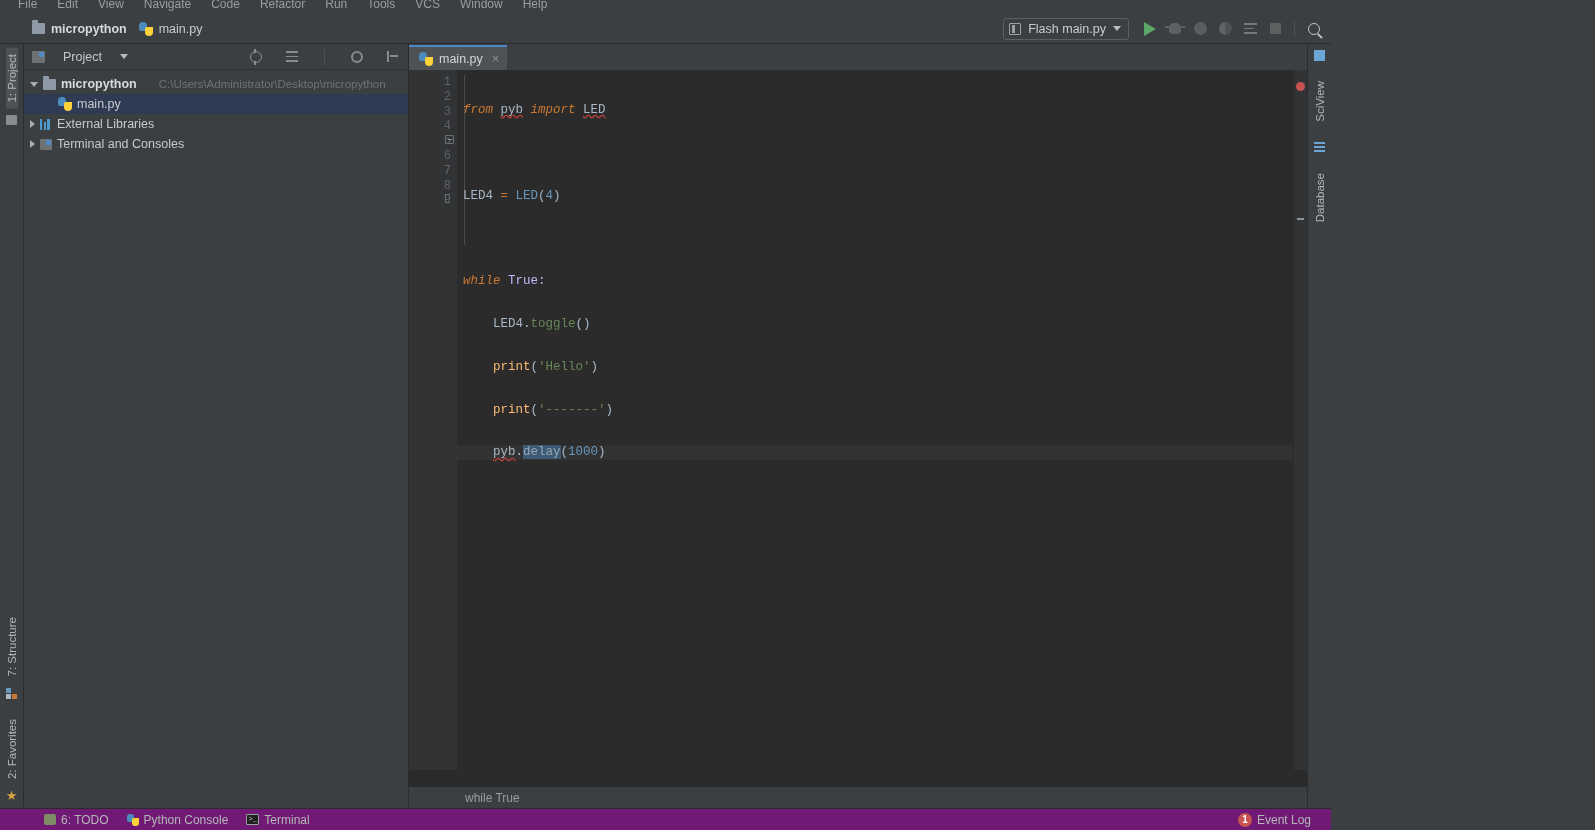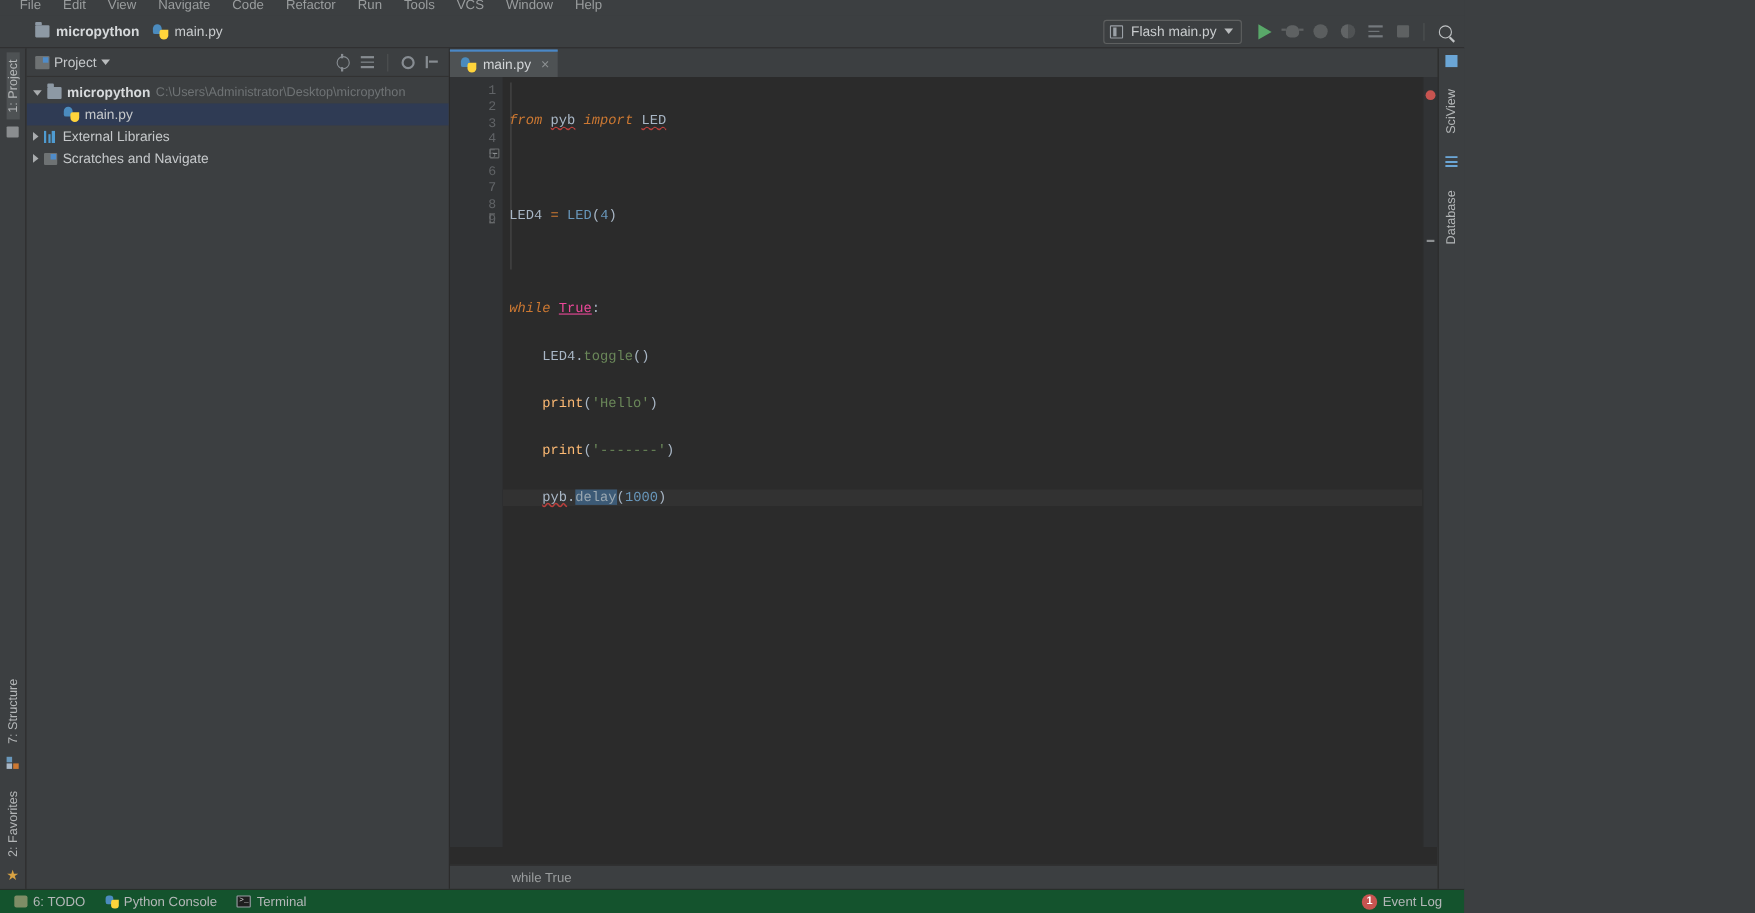--- a/index.html
+++ b/index.html
@@ -94,21 +94,21 @@
   }
   .ic-grid{width:11px;height:11px;background:#6ba6d6;}
   .ic-db{width:11px;height:11px;background:repeating-linear-gradient(#6ba6d6 0 2px,#3c3f41 2px 4px);}
 
   
   .project {
     width:385px; background:#3c3f41; display:flex; flex-direction:column; flex:none;
     border-right:1px solid #2b2b2b;
   }
   .proj-head {
-    height:26px; display:flex; align-items:center; padding:0 6px 0 8px; gap:4px;
+    height:26px; display:flex; align-items:center; padding:0 6px 0 8px; gap:18px;
     border-bottom:1px solid #323232;
   }
   .proj-head .ph-ico{width:13px;height:12px;background:#6e7273;border-radius:1px;position:relative;}
   .proj-head .ph-ico:after{content:"";position:absolute;right:1px;top:1px;width:5px;height:5px;background:#4f8cc9;}
   .proj-head .ph-title{font-size:12.5px;color:#c4c7c9;}
   .ph-sp{flex:1;}
   .ph-btn{width:18px;height:18px;display:flex;align-items:center;justify-content:center;opacity:.8;}
   .ic-target{width:12px;height:12px;border:1.6px solid #9aa0a6;border-radius:50%;position:relative;}
   .ic-target:before,.ic-target:after{content:"";position:absolute;background:#9aa0a6;}
   .ic-target:before{left:3px;top:-3px;width:1.6px;height:4px;}
@@ -121,21 +121,21 @@
   .ic-hide:after{content:"";position:absolute;left:3px;top:4px;width:8px;height:1.6px;background:#9aa0a6;}
 
   .tree { flex:1; padding-top:4px; font-size:12.5px; overflow:hidden; }
   .trow { height:20px; display:flex; align-items:center; gap:5px; padding-right:6px; white-space:nowrap; }
   .trow.selected { background:#2f3b54; }
   .arrow { width:12px; display:flex; align-items:center; justify-content:center; flex:none;}
   .arrow.down{width:0;height:0;border-left:4.5px solid transparent;border-right:4.5px solid transparent;border-top:5.5px solid #a9acae;margin-top:1px;}
   .arrow.right{width:0;height:0;border-top:4.5px solid transparent;border-bottom:4.5px solid transparent;border-left:5.5px solid #a9acae;}
   .tname { color:#c6c9cb; }
   .tname.bold{font-weight:bold;color:#d7dadc;}
-  .tpath { color:#6f7375; font-size:11.5px; }
+  .tpath { color:#6f7375; font-size:11.5px;margin-left:17px; }
   .ic-lib{width:12px;height:11px;display:flex;gap:1.5px;align-items:flex-end;}
   .ic-lib i{display:block;width:2.2px;background:#4f9bd0;}
   .ic-lib i:nth-child(1){height:11px;} .ic-lib i:nth-child(2){height:8px;} .ic-lib i:nth-child(3){height:11px;}
   .ic-scr{width:12px;height:11px;background:#6e7273;border-radius:1px;position:relative;}
   .ic-scr:after{content:"";position:absolute;right:1px;top:1px;width:5px;height:5px;background:#4f8cc9;}
 
   
   .editor-area { flex:1; display:flex; flex-direction:column; min-width:0; background:#2b2b2b; }
   .tabbar { height:26px; background:#3c3f41; display:flex; align-items:flex-end; flex:none; }
   .etab {
@@ -158,21 +158,21 @@
   .fold.brkt { border-left:1px solid #6a6d6e; border-top:1px solid #6a6d6e; border-bottom:1px solid #6a6d6e; width:5px; height:9px;}
 
   .code-wrap { flex:1; position:relative; overflow:hidden; }
   .code {
     padding-top:5px; font-family:"Liberation Mono", monospace; font-size:12.5px;
     color:#a9b7c6; white-space:pre; position:relative; z-index:2;
   }
   .cl { height:14.8px; line-height:14.8px; padding-left:6px; }
   .cl.current { background:#323232; }
   .kw { color:#cc7832; font-style:italic; }
-  .kw2{ color:#ec4899;text-decoration:underline; }
+  .kw2{ color:#c4b5fd; }
   .id { color:#a9b7c6; }
   .meth-call{ color:#6a8759; }
   .bi { color:#fdba74; }
   .str{ color:#6a8759; }
   .num{ color:#6897bb; }
   .type{ color:#6897bb; }
   .op { color:#cc7832; }
   .err-u { text-decoration: underline wavy #bc3f3c; text-decoration-skip-ink:none; }
   .sel-hl { background:#3c5a76; color:#9aa7b0;text-align:center; }
 
@@ -187,22 +187,22 @@
   .err-dot{ position:absolute; right:2px; width:9px;height:9px; border-radius:50%; background:#c75450; }
   .mg-mark{ position:absolute; right:3px; width:7px; height:2px; background:#8d9092;}
 
   .breadcrumbbar {
     height:22px; background:#3c3f41; border-top:1px solid #2b2b2b; display:flex; align-items:center;
     padding-left:56px; font-size:12px; color:#9a9d9e; flex:none;margin-top:16px;
   }
 
   
   .toolwin-bar {
-    height:22px; background:#14532d; border-top:1px solid #2b2b2b; display:flex; align-items:center;
-    padding-left:13px; gap:18px; flex:none;
+    height:22px; background:#701a75; border-top:1px solid #2b2b2b; display:flex; align-items:center;
+    padding-left:44px; gap:18px; flex:none;
   }
   .tw { display:flex; align-items:center; gap:5px; font-size:12px; color:#b4b7b8; }
   .tw-sp{flex:1;}
   .ic-todo{width:12px;height:11px;background:#7e8d66;border-radius:2px;}
   .ic-pycon{width:12px;height:12px;position:relative;}
   .ic-pycon:before{content:"";position:absolute;left:0;top:0;width:7px;height:8px;background:#4b8bbe;border-radius:3px 3px 0 2px;}
   .ic-pycon:after{content:"";position:absolute;right:0;bottom:0;width:7px;height:8px;background:#ffd43b;border-radius:2px 0 3px 3px;}
   .ic-term{width:13px;height:11px;background:#1f1f1f;border:1px solid #9aa0a6;border-radius:1px;color:#d0d0d0;font-size:7px;line-height:9px;text-align:center;font-family:"Liberation Mono",monospace;}
   .badge-1{width:14px;height:14px;border-radius:50%;background:#c75450;color:#fff;font-size:10px;display:flex;align-items:center;justify-content:center;font-weight:bold;}
 
@@ -347,21 +347,21 @@
           <span class="ic-lib">
               <i></i>
               <i></i>
               <i></i>
             </span>
           <span class="tname">External Libraries</span>
         </div>
         <div class="trow" style="padding-left:6px;">
           <span class="arrow right"></span>
           <span class="ic-scr"></span>
-          <span class="tname">Scratches and Navigate</span>
+          <span class="tname">Terminal and Consoles</span>
         </div>
       </div>
     </div>
 
     <div class="editor-area">
 
       <div class="tabbar">
         <div class="etab">
           <span class="py-ico"></span>
           <span>main.py</span>

